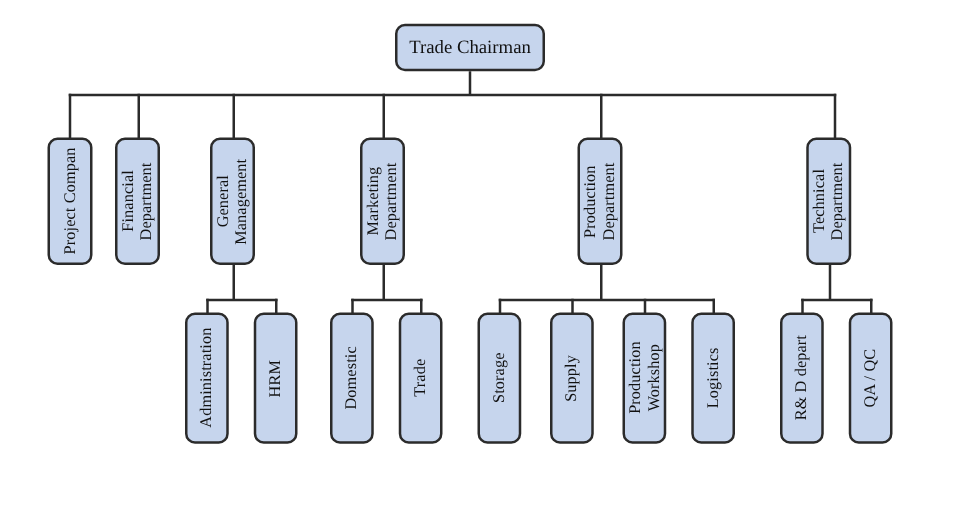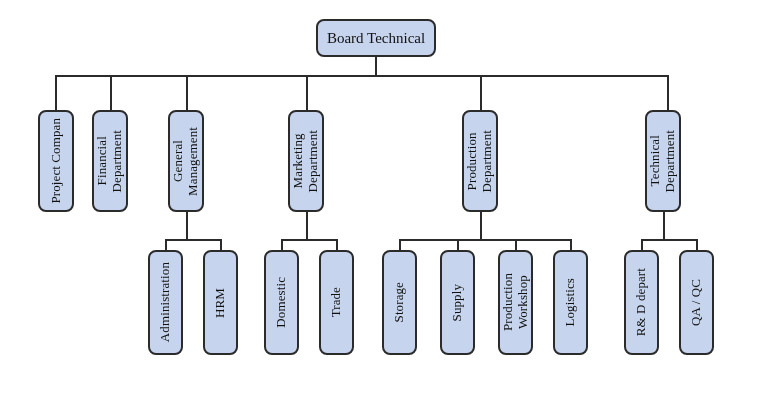--- a/index.html
+++ b/index.html
@@ -83,21 +83,21 @@
   <div class="edge v" style="left:457px; top:239px; height:12px;"></div>
   <div class="edge v" style="left:515px; top:239px; height:12px;"></div>
   <div class="edge v" style="left:570px; top:239px; height:12px;"></div>
 
   <div class="edge v" style="left:663px; top:212px; height:28px;"></div>
   <div class="edge h" style="left:641px; top:239px; width:57px;"></div>
   <div class="edge v" style="left:641px; top:239px; height:12px;"></div>
   <div class="edge v" style="left:696px; top:239px; height:12px;"></div>
 
   <div class="node root" style="left:316px; top:19px; width:120px; height:38px;">
-    <span>Board Technical</span>
+    <span>Trade Chairman</span>
   </div>
 
   <div class="node vert" style="left:38px; top:110px; width:36px; height:102px;">
     <span class="vtext">Project Compan</span>
   </div>
 
   <div class="node vert" style="left:92px; top:110px; width:36px; height:102px;">
     <span class="vtext">Financial
 Department</span>
   </div>

